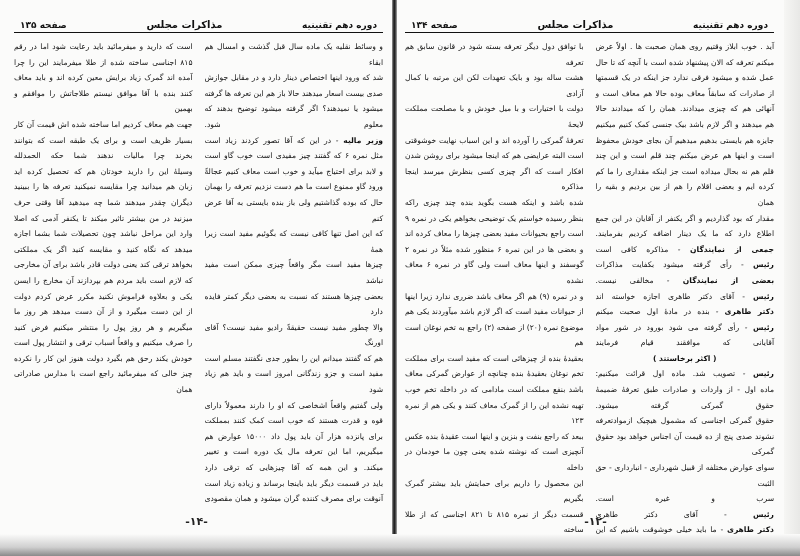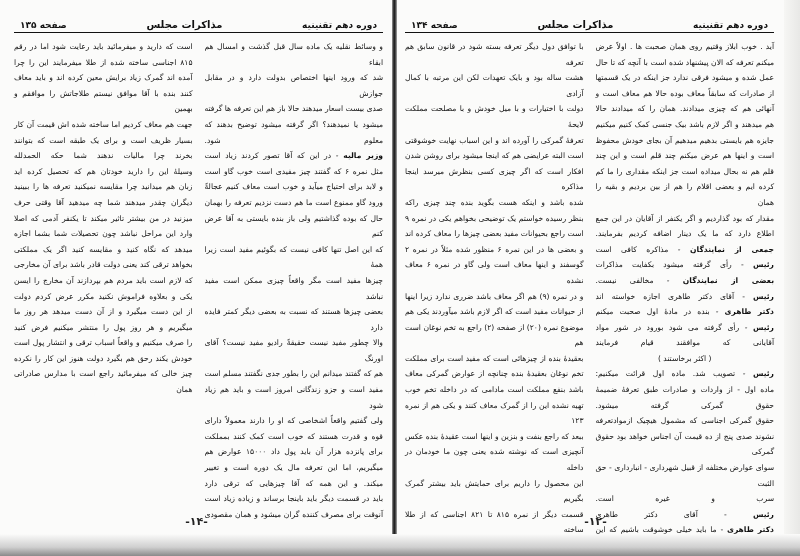--- a/index.html
+++ b/index.html
@@ -30,21 +30,21 @@
     display:flex; direction:rtl; gap:12px; margin-top:6px;
   }
   .col {
     flex:1; direction:rtl; text-align:justify;
     font-size:7.6px; line-height:15.6px; color:#111;
     font-family:"DejaVu Sans", sans-serif;
     white-space:normal;
   }
   .col p { margin:0; text-align-last:justify; }
   .col .speaker { font-weight:bold;margin-top:16px; }
-  .col .center { text-align:center; text-align-last:center; font-weight:normal; }
+  .col .center { text-align:center; text-align-last:center; font-weight:bold; }
   .footer {
     position:absolute; bottom:28px; left:0; right:0; text-align:center;
     font-size:11px; font-weight:bold; color:#222;
   }
   .page.right .footer { right:2px; }
   .scanline-bottom {
     position:absolute; left:0; right:0; bottom:0; height:22px;
     background:linear-gradient(180deg,#fbfbfa,#cfcfcf 60%,#8a8a8a);
   }
   .right-edge {
@@ -59,21 +59,21 @@
 
   <div class="page left">
     <div class="header">
       <span>دوره دهم تقنینیه</span>
       <span class="center">مذاکرات مجلس</span>
       <span>صفحه ۱۳۵</span>
     </div>
     <div class="columns">
       <div class="col" id="L-right">
           <p>و وسائط نقلیه یک ماده سال قبل گذشت و امسال هم ابقاء</p>
-          <p>شد که ورود اینها اختصاص بدولت دارد و در مقابل جوازش</p>
+          <p>شد که ورود اینها اختصاص دینار دارد و در مقابل جوازش</p>
           <p>صدی بیست اسعار میدهند حالا باز هم این تعرفه ها گرفته</p>
           <p>میشود یا نمیدهند؟ اگر گرفته میشود توضیح بدهند که</p>
           <p>معلوم شود.</p>
           <p><span class="speaker">وزیر مالیه</span><span> - در این که آقا تصور کردند زیاد است</span></p>
           <p>مثل نمره ۶ که گفتند چیز مفیدی است خوب گاو است</p>
           <p>و لابد برای احتیاج میآید و خوب است معاف کنیم عجالةً</p>
           <p>ورود گاو ممنوع است ما هم دست نزدیم تعرفه را بهمان</p>
           <p>حال که بوده گذاشتیم ولی باز بنده بایستی به آقا عرض کنم</p>
           <p>که این اصل تنها کافی نیست که بگوئیم مفید است زیرا همهٔ</p>
           <p>چیزها مفید است مگر واقعاً چیزی ممکن است مفید نباشد</p>

